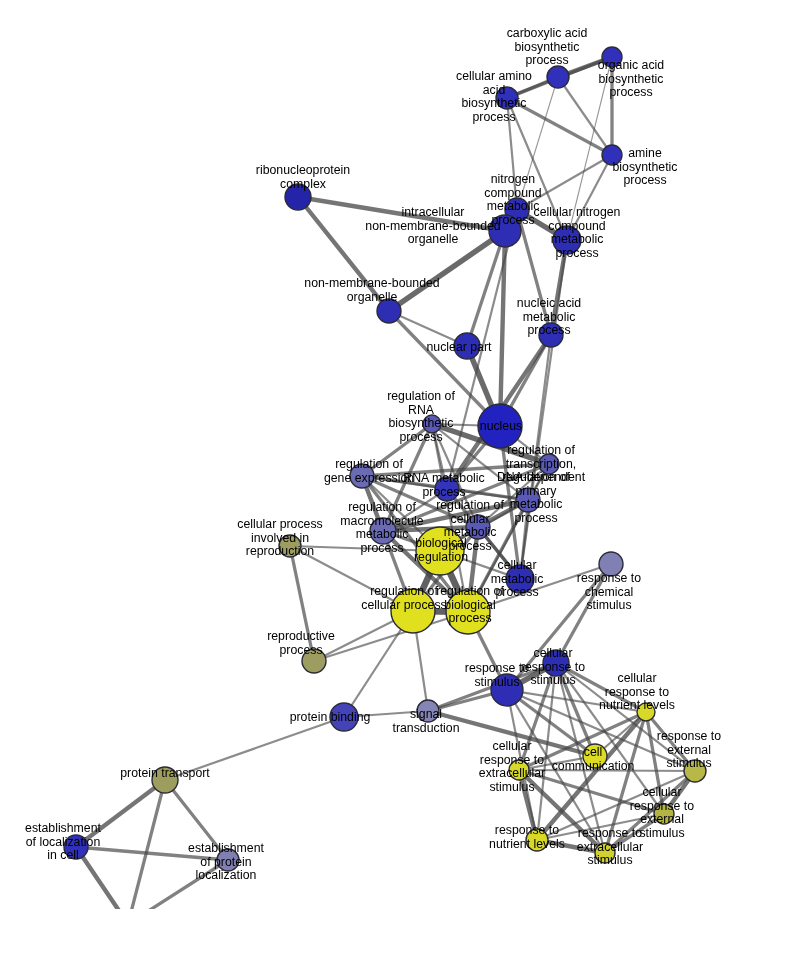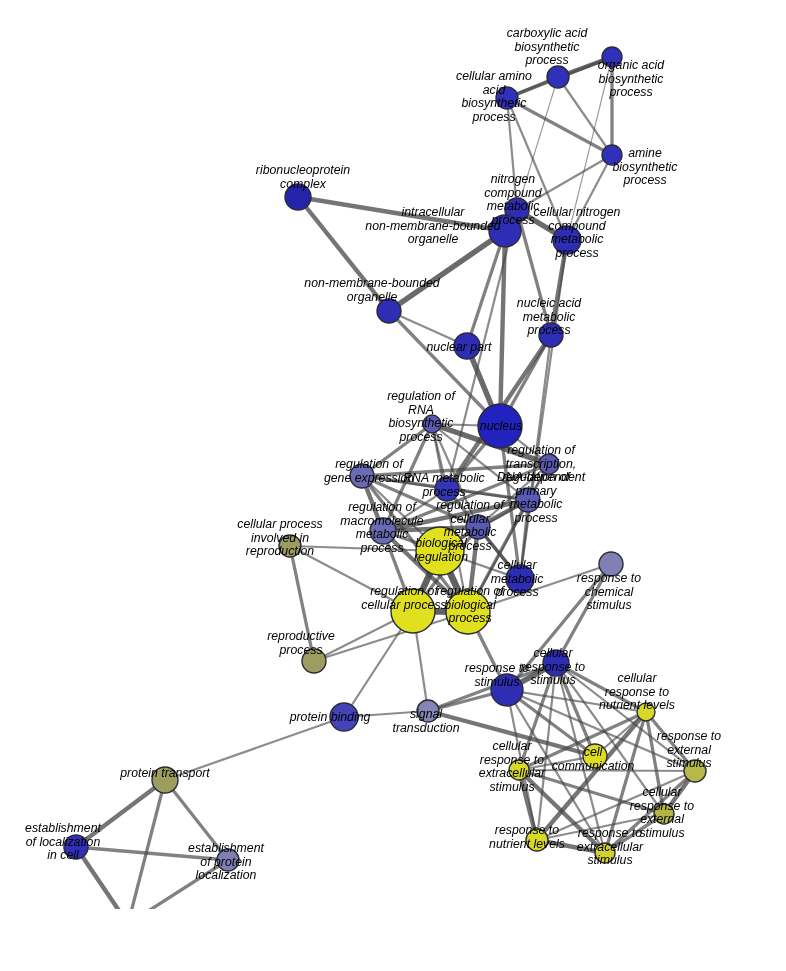--- a/index.html
+++ b/index.html
@@ -3,21 +3,20 @@
 <meta charset="utf-8">
 <style>
   html, body { margin: 0; padding: 0; background: #ffffff; }
   .stage {
     position: relative;
     width: 786px;
     height: 909px;
     background: #ec4899;
     overflow: hidden;
     font-family: "Liberation Sans", "DejaVu Sans", sans-serif;
-    font-style: italic;
   }
   svg { display: block; }
   svg text {
     font-family: "Liberation Sans", "DejaVu Sans", sans-serif;
     fill: #000000;
     pointer-events: none;
   }
   svg circle { stroke: #2b2b38; stroke-width: 1.4; }
   svg line { stroke-linecap: round; }
 </style>

